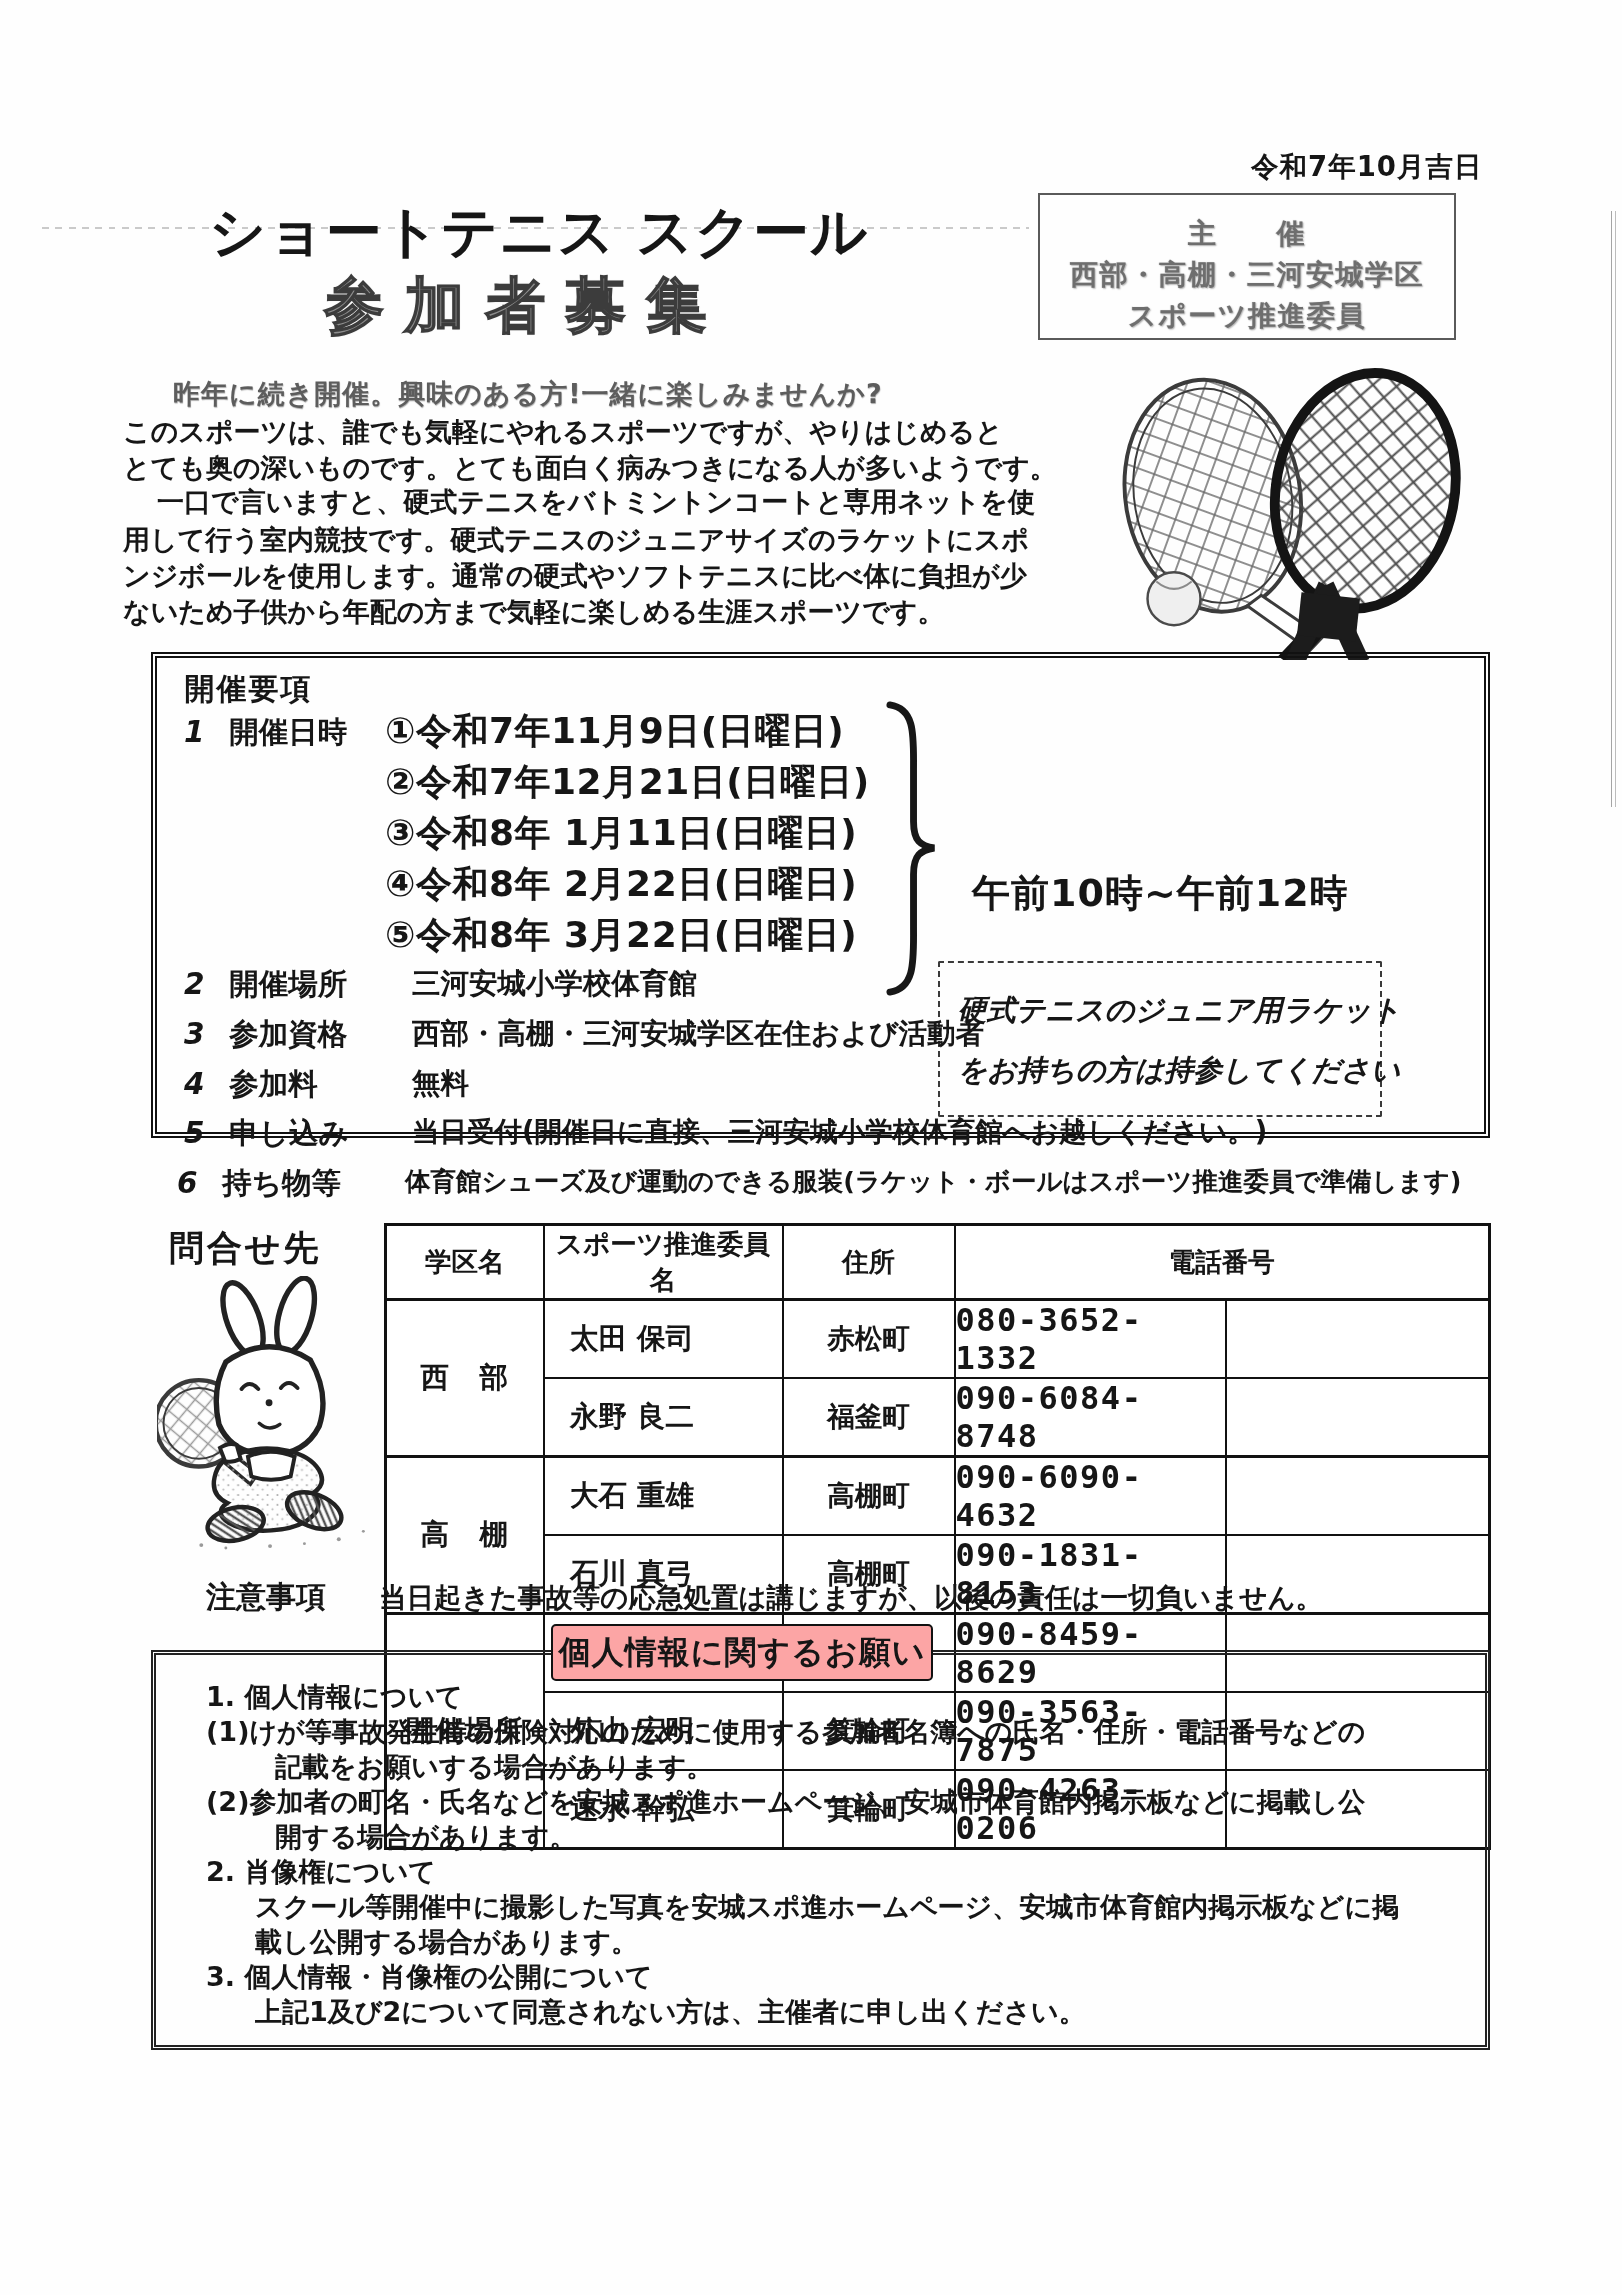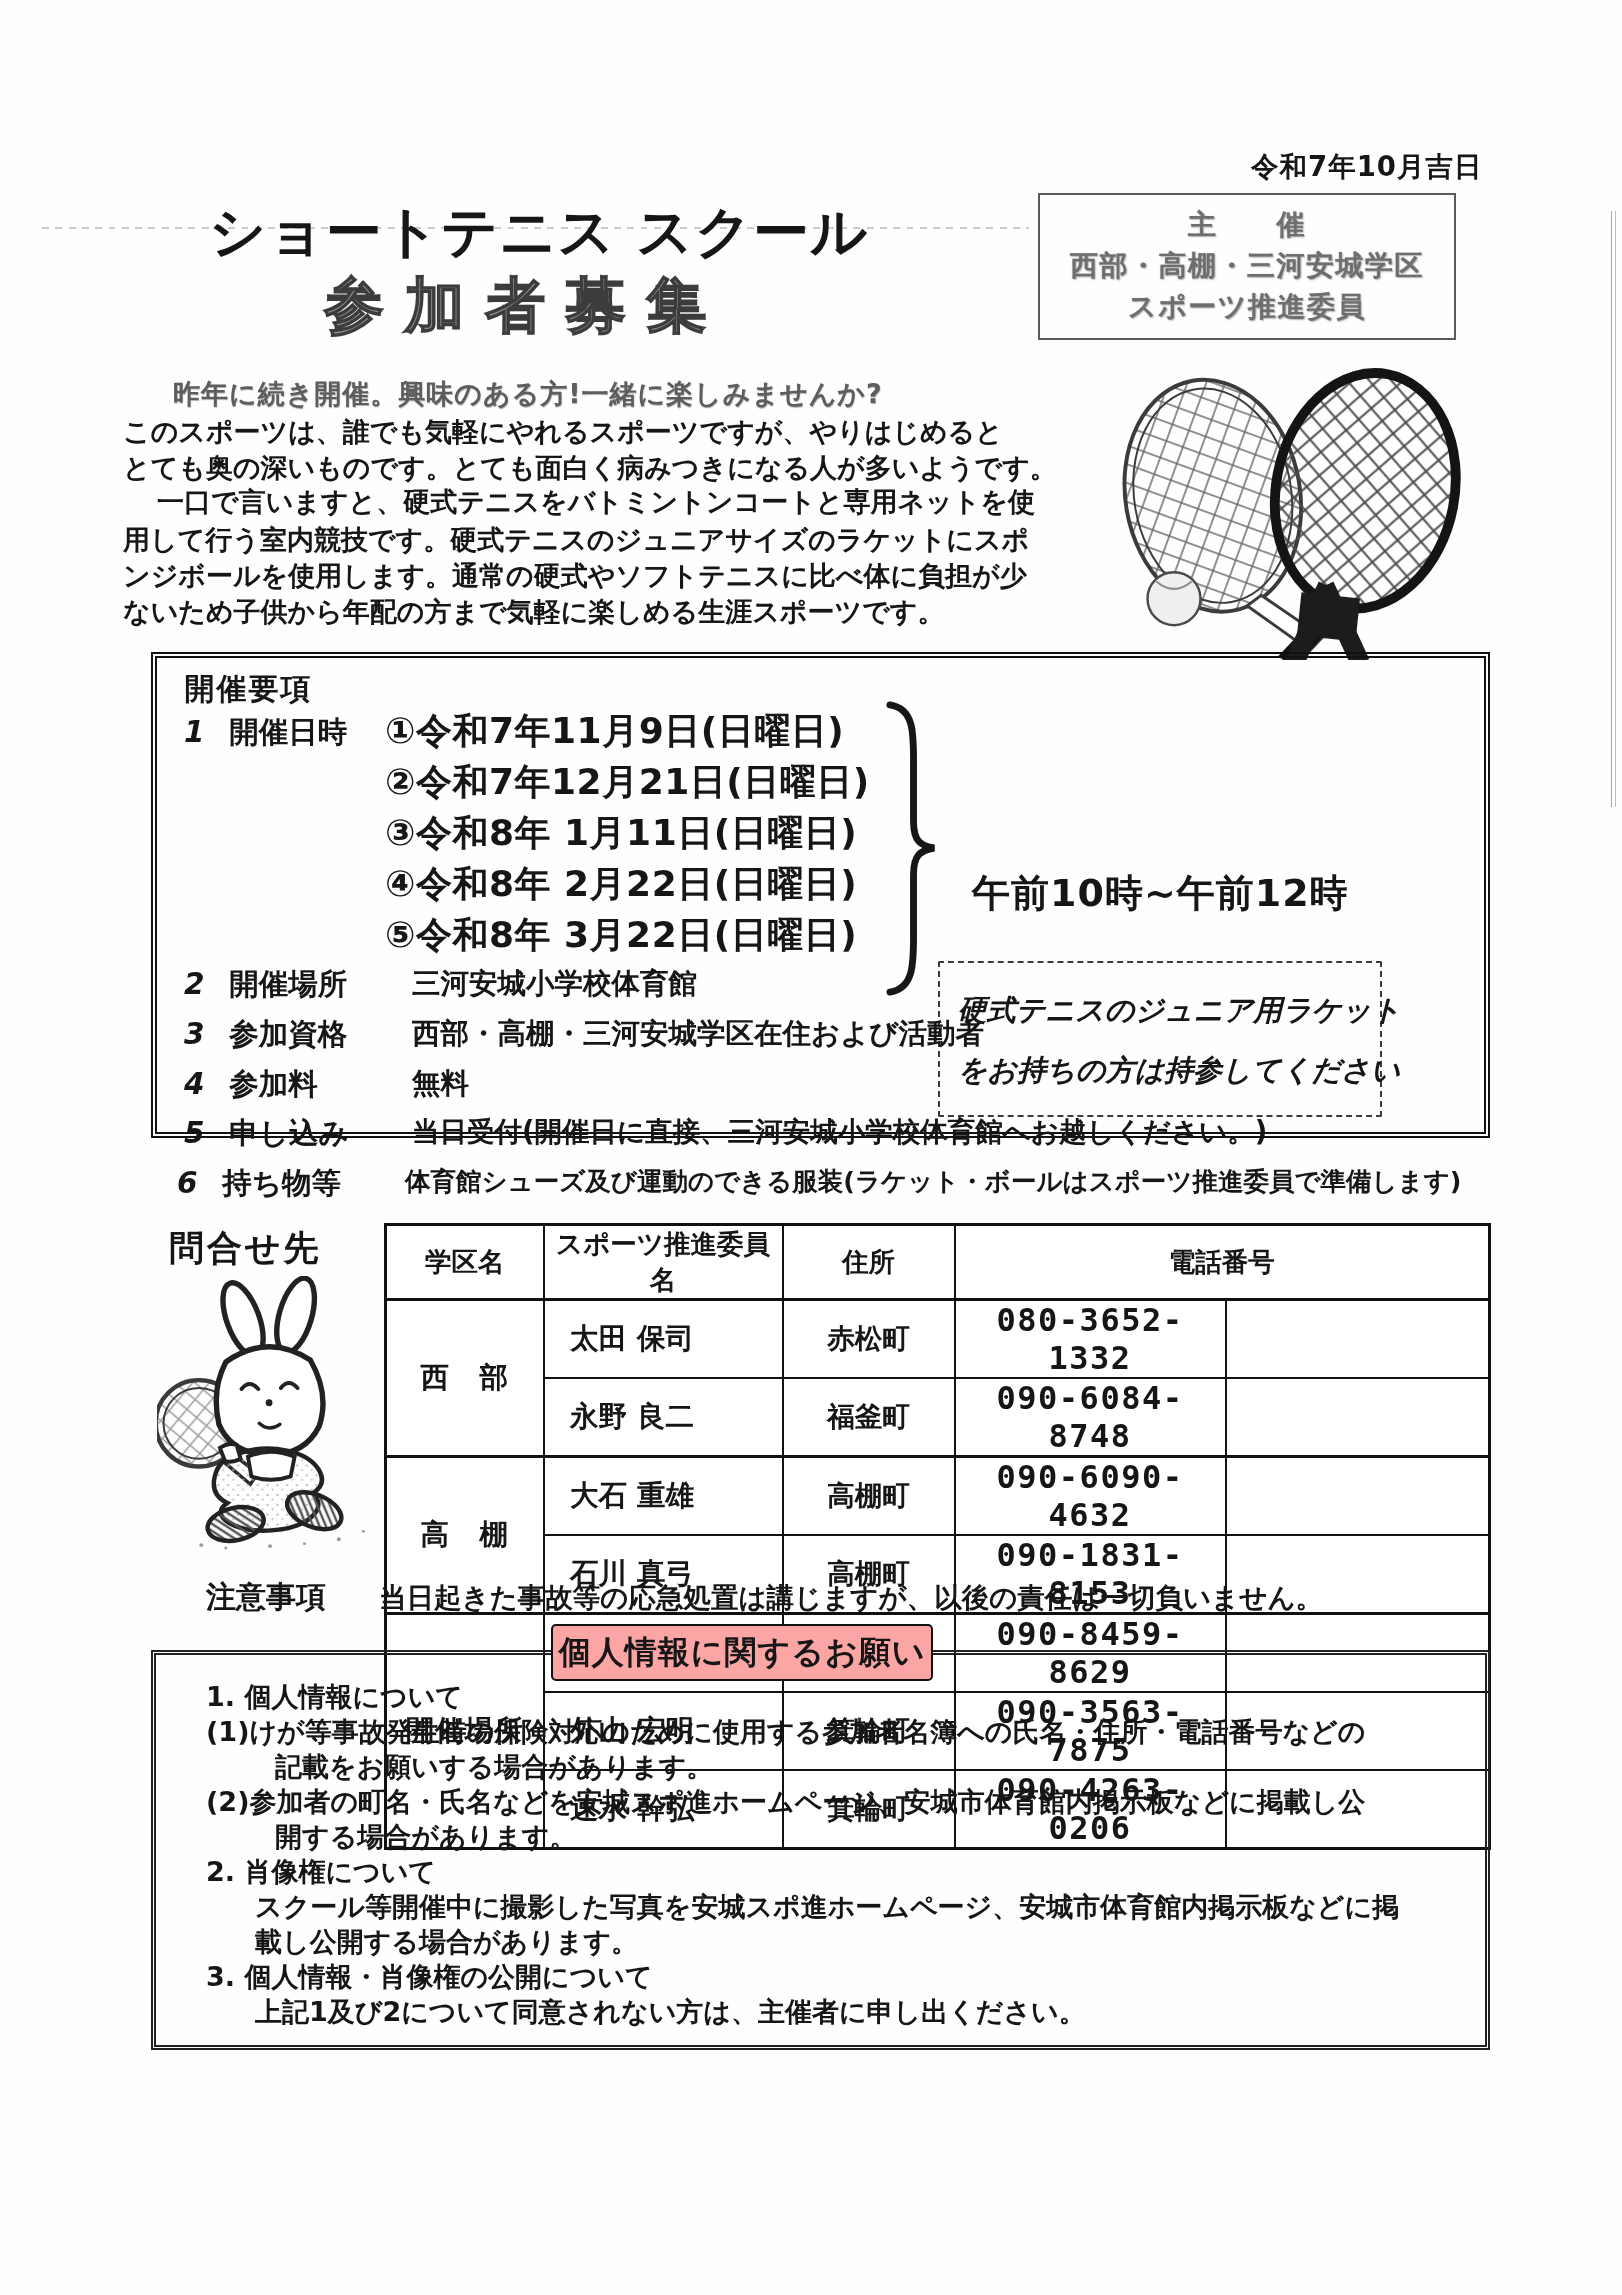--- a/index.html
+++ b/index.html
@@ -16,21 +16,21 @@
   .artifact-v{left:1611px;top:211px;width:3.4px;height:596px;opacity:.65;
     border-left:1.5px solid #777;border-right:1px solid #999;}
 
   
   .date{left:1251px;top:149px;font-size:27.5px;letter-spacing:1px;}
   .main-title{left:209px;top:195px;font-size:56px;letter-spacing:1px;white-space:nowrap;}
   .sub-title{left:324px;top:266px;font-size:60px;letter-spacing:20.6px;white-space:nowrap;
     color:#8d8d8d;-webkit-text-stroke:1.5px #3c3c3c;text-shadow:0 0 1.5px #9a9a9a;}
   .org-box{left:1038px;top:193px;width:418px;height:147px;border:2px solid #5a5a5a;
     text-align:center;color:#6e6e6e;font-size:28px;line-height:41px;letter-spacing:1.5px;
-    padding-top:9px;box-sizing:border-box;text-shadow:1px 1px 1.5px #b0b0b0,-0.5px -0.5px 1px #c4c4c4;}
+    padding-top:18px;box-sizing:border-box;text-shadow:1px 1px 1.5px #b0b0b0,-0.5px -0.5px 1px #c4c4c4;}
 
   
   .lead{left:173px;top:376px;font-size:27px;color:#5d5d5d;letter-spacing:1px;
     text-shadow:0.5px 0.5px 1px #adadad;white-space:nowrap;}
   .intro{left:123px;top:414px;font-size:27px;line-height:36px;white-space:nowrap;}
   .intro .ind{margin-left:34px;font-family:Liberation Mono, monospace;}
 
   
   .outline-box{left:151px;top:652px;width:1339px;height:486px;border:6.9px double #111;box-sizing:border-box;padding-left:40px;}
   .o-head{left:27.5px;top:10.8px;font-size:30px;letter-spacing:2px;}
@@ -50,21 +50,21 @@
   .contact-head{left:169px;top:1225px;font-size:35px;letter-spacing:2.9px;}
   .contact-table{left:384px;top:1223px;}
   table{border-collapse:collapse;table-layout:fixed;width:1103px;border:3.4px solid #111;background:#fff;}
   th,td{border:2px solid #111;padding:0;overflow:hidden;}
   thead th{border-bottom:3.9px solid #111;font-size:26.5px;height:47px;text-align:center;}
   tbody tr{height:39px;}
   tr.gstart td{border-top:3.9px solid #111;}
   td.district{font-size:28.5px;text-align:center;letter-spacing:1px;}
   td.pname{font-size:28.5px;text-align:left;padding-left:25.5px;}
   td.addr{font-size:27.5px;text-align:center;}
-  td.phone{font-size:32px;text-align:center;letter-spacing:1.5px;font-family:"DejaVu Sans Mono","DejaVu Sans",sans-serif;}
+  td.phone{font-size:32px;text-align:left;letter-spacing:1.5px;font-family:"DejaVu Sans Mono","DejaVu Sans",sans-serif;}
   td.blank{background:#fff;}
 
   
   .notes{left:162px;top:1577px;font-size:27.5px;white-space:nowrap;margin-left:44px;}
   .notes .nlabel{font-size:30px;margin-right:53px;}
   .privacy-box{left:151px;top:1650px;width:1339px;height:400px;border:5.4px double #222;box-sizing:border-box;}
   .privacy-title{left:551px;top:1624px;width:378px;height:53px;border:2.9px solid #111;border-radius:5px;
     background:#fca5a5;z-index:2;display:flex;align-items:center;justify-content:center;
     font-size:32px;letter-spacing:1px;}
   .privacy-lines{left:206px;top:1679px;font-size:27px;line-height:35px;white-space:nowrap;}

